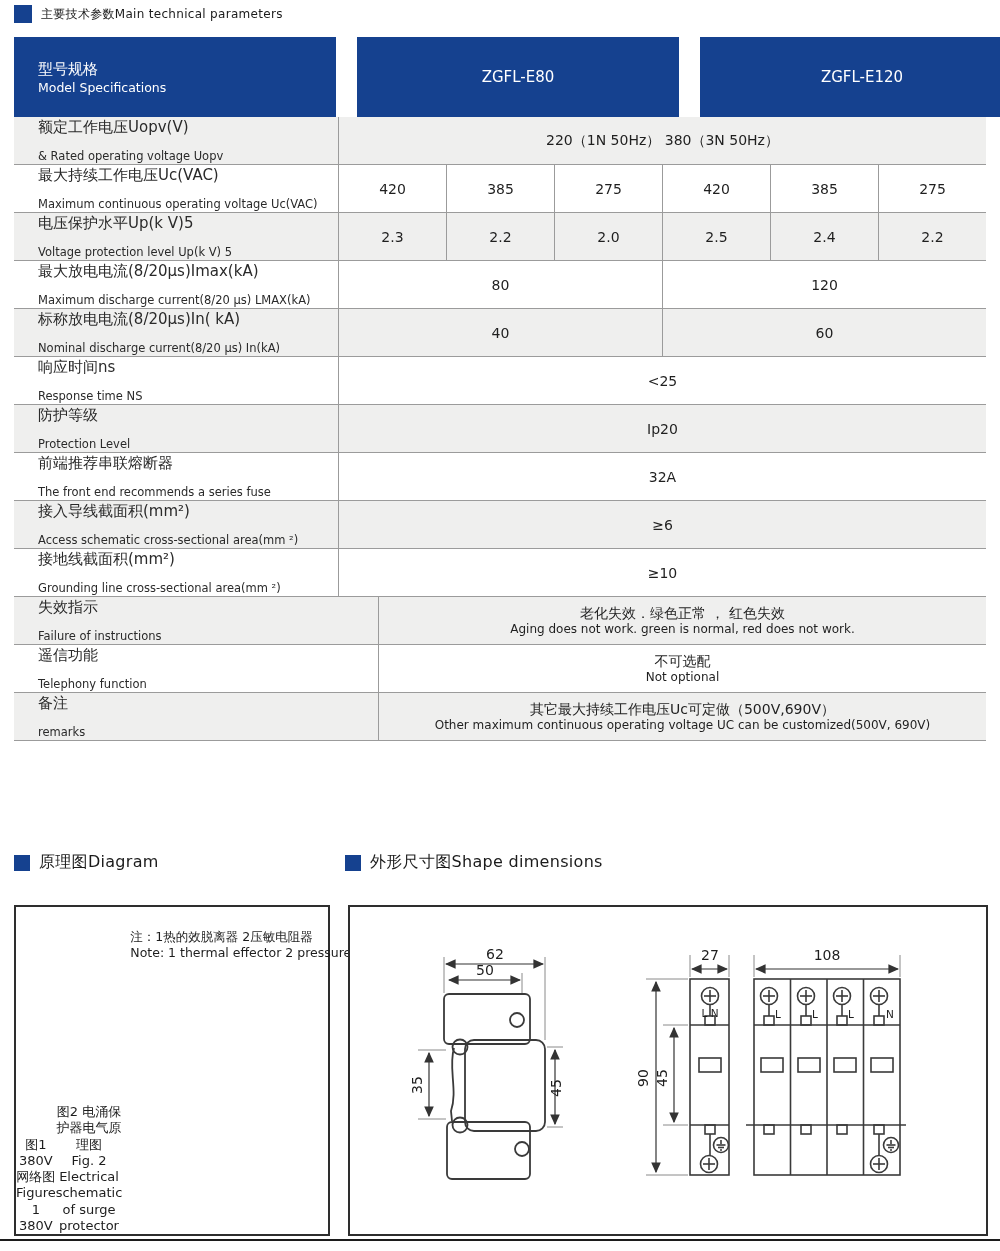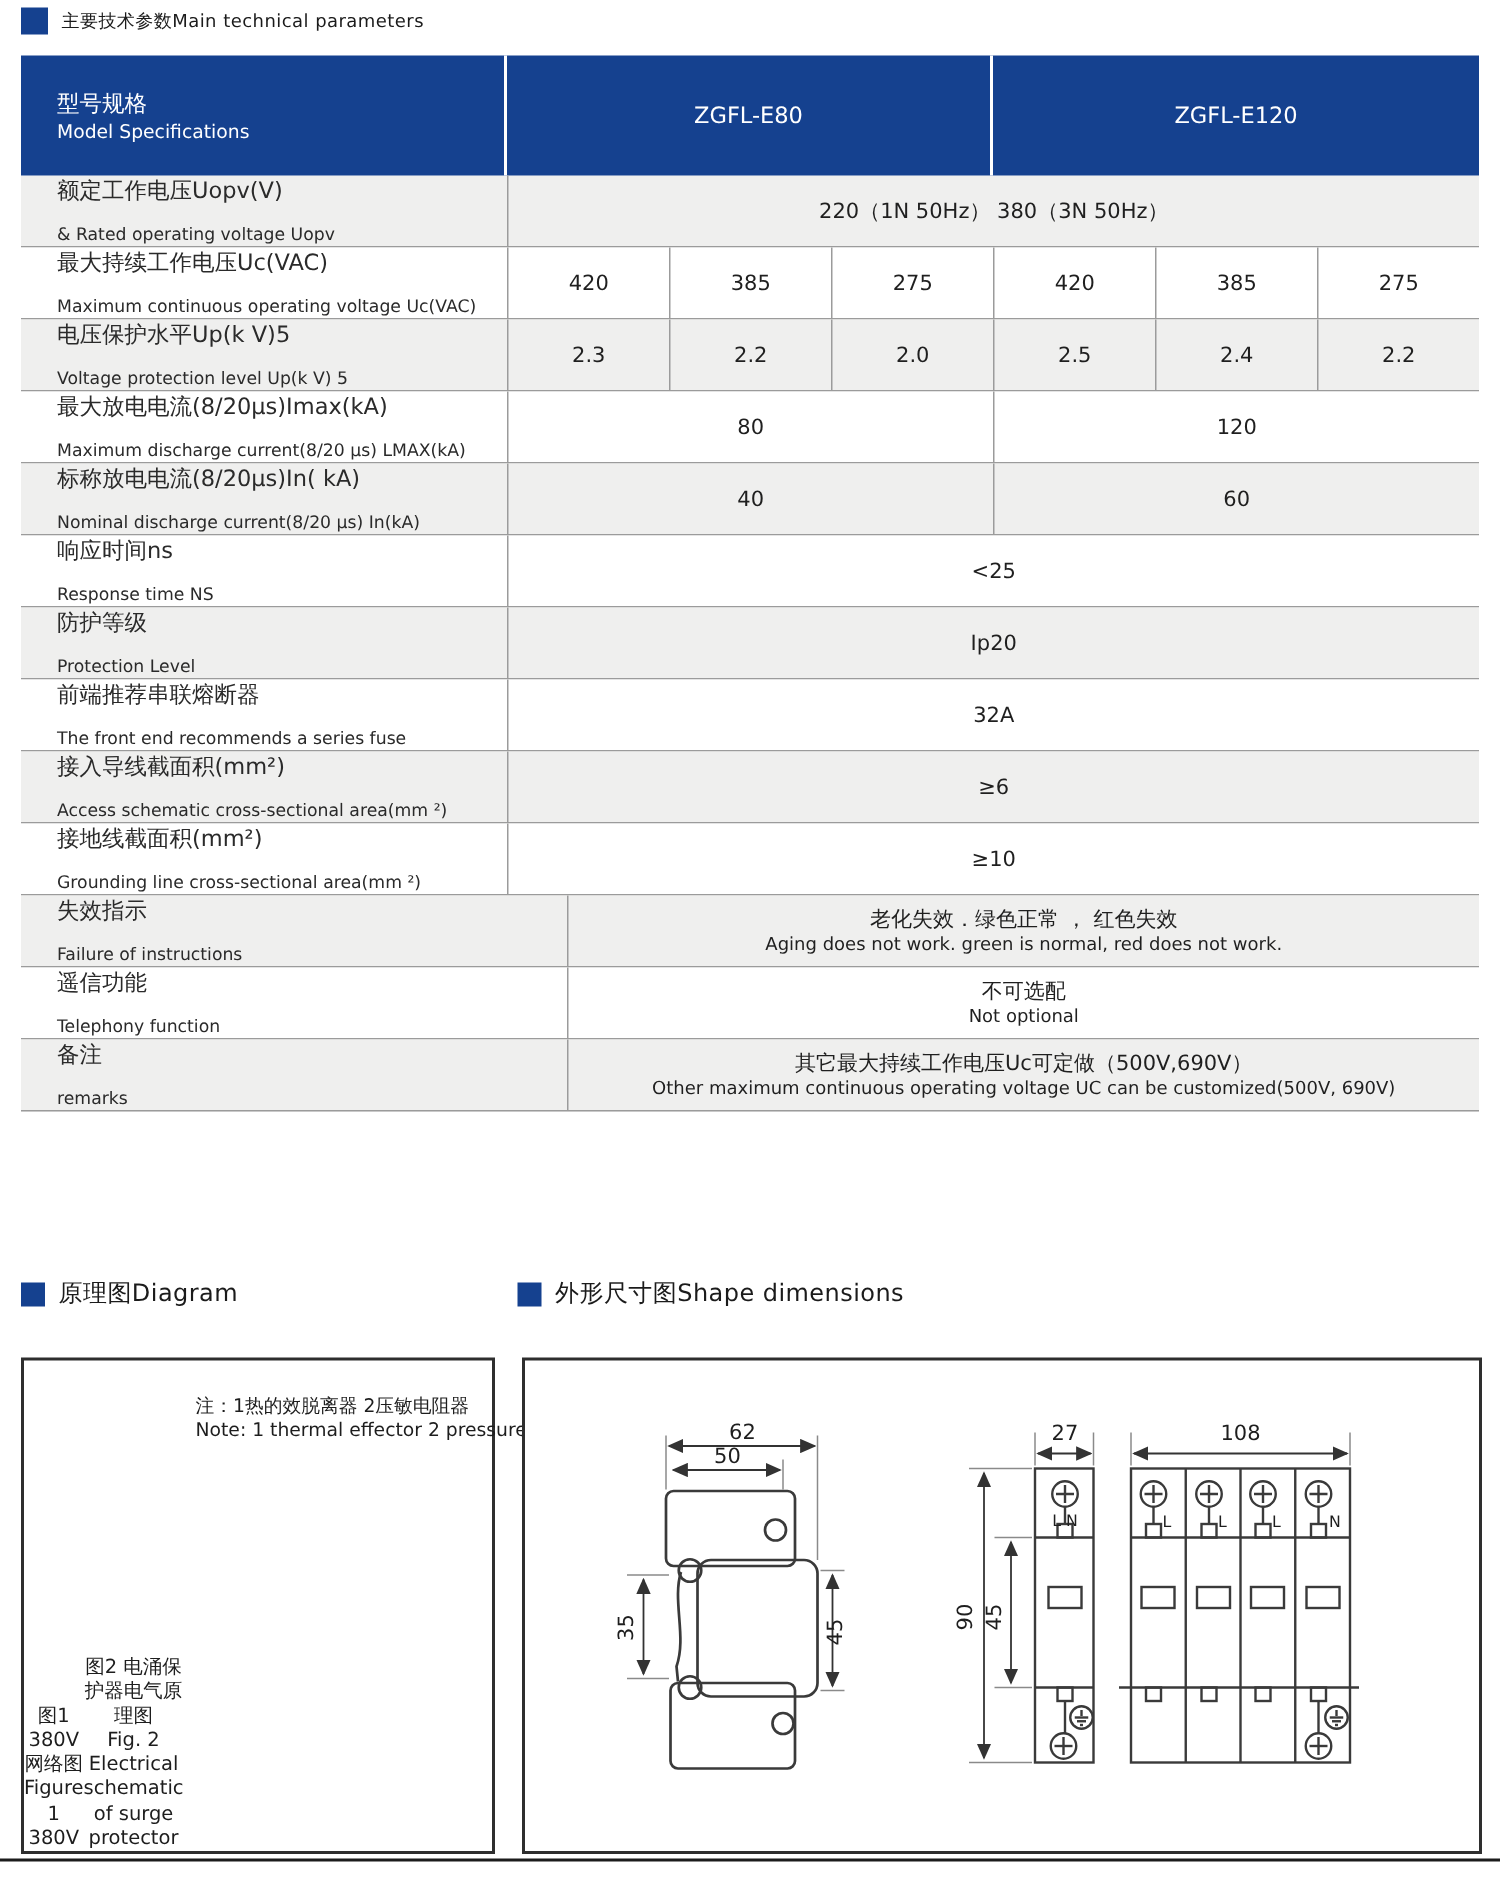--- a/index.html
+++ b/index.html
@@ -6,21 +6,21 @@
   .page{position:relative;width:1000px;height:1251px;background:#fff;overflow:hidden;
         font-family:"DejaVu Sans","Liberation Sans",sans-serif;color:#222;}
   
   .sec-title{position:absolute;display:flex;align-items:center;gap:9px;}
   .bullet{width:18px;height:18px;background:#15418f;flex:0 0 auto;}
   .sec-title .t{font-size:12px;color:#1b1b1b;letter-spacing:.3px;white-space:nowrap;}
   .sec-title.small .bullet{width:16px;height:16px;}
   .sec-title.small .t{font-size:16px;}
   
   .tbl{position:absolute;left:14px;top:37px;width:972px;}
-  .thead{display:grid;grid-template-columns:324px 324px 324px;height:80px;}
+  .thead{display:grid;grid-template-columns:324px 324px 324px;height:80px;gap:19px;}
   .hc{background:#15418f;color:#fff;display:flex;align-items:center;justify-content:center;
       border-right:2px solid #fff;box-sizing:border-box;font-size:15px;}
   .hc:last-child{border-right:none;}
   .hc.lblh{flex-direction:column;align-items:flex-start;justify-content:center;padding-left:24px;}
   .hc.lblh .zh{font-size:15px;line-height:1.4;}
   .hc.lblh .en{font-size:12.5px;line-height:1.2;}
   .row{display:grid;grid-template-columns:324px repeat(6,108px);height:48px;box-sizing:border-box;
        border-bottom:1px solid #9b9b9b;background:#fff;}
   .row.g{background:#efefee;}
   .lbl{display:flex;flex-direction:column;justify-content:center;padding-left:24px;padding-right:6px;box-sizing:border-box;}

